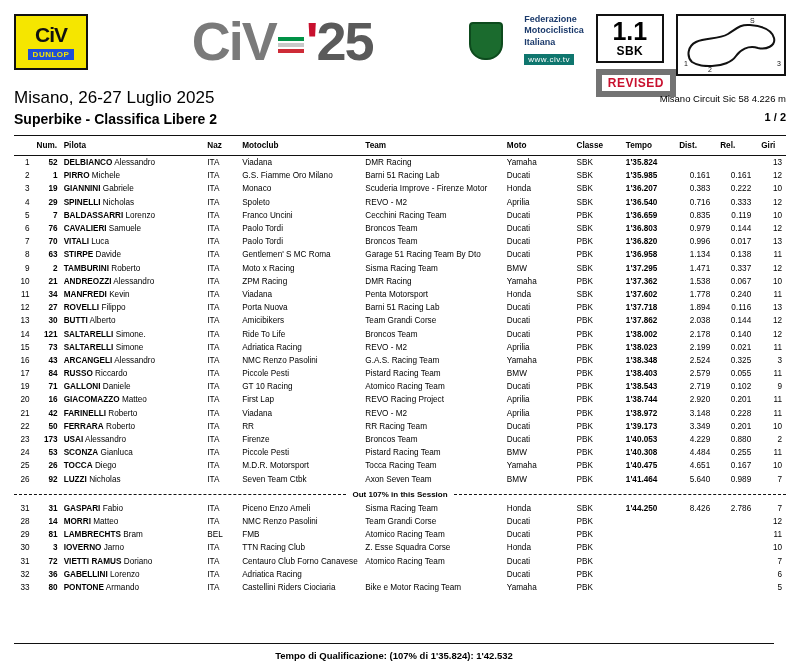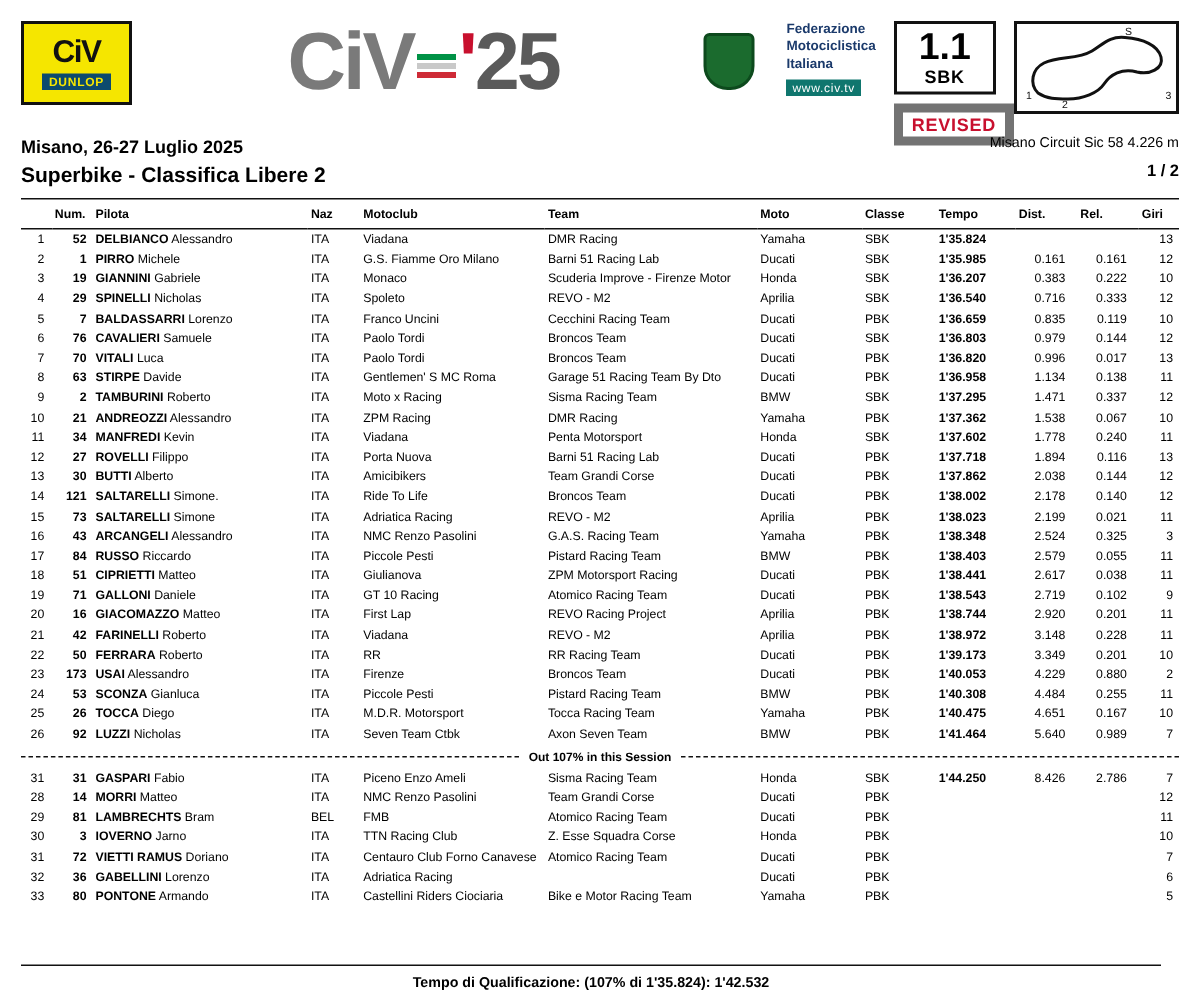--- a/index.html
+++ b/index.html
@@ -17,21 +17,21 @@
   .civ-logo {
     width: 74px; height: 56px; background: #f5e600; border: 2px solid #111;
     display: flex; flex-direction: column; align-items: center; justify-content: center;
     margin-right: 10px; flex: none;
   }
   .civ-logo .civ-text {
     font-weight: bold; font-size: 21px; letter-spacing: -1px; line-height: 1;
     color: #111;
   }
   .civ-logo .dunlop {
-    margin-top: 4px; background: #0c4a6e; color: #f5e600; font-size: 8px;
+    margin-top: 4px; background: #1d4ed8; color: #f5e600; font-size: 8px;
     font-weight: bold; padding: 1px 5px; letter-spacing: .5px;
   }
   .title-block { flex: 1; display: flex; align-items: center; justify-content: center; }
   .civ25 {
     font-size: 54px; font-weight: bold; letter-spacing: -2px; line-height: 1;
     color: #7a7a7a; font-family: "Liberation Sans", sans-serif;
   }
   .civ25 .apo { color: #c8102e; }
   .civ25 .yr { color: #5a5a5a; }
   .stripes { display: inline-block; vertical-align: middle; margin: 0 2px; }
@@ -72,21 +72,21 @@
   .track-box svg { position: absolute; left: 0; top: 0; }
 
   .revised {
     border: 6px solid #737373; color: #c8102e; font-size: 12px; font-weight: bold;
     padding: 1px 6px; display: inline-block; letter-spacing: .5px;
   }
 
   
   .subhead { display: flex; align-items: flex-end; margin-top: 8px; }
   .subhead-left { flex: 1; }
-  .event-line { font-size: 12px; font-weight: bold; margin-bottom: 3px; }
+  .event-line { font-size: 17px; font-weight: normal; margin-bottom: 3px; }
   .class-line { font-size: 14px; font-weight: bold; }
   .subhead-right { text-align: right; font-size: 9.5px; line-height: 1.6; }
   .page-no { font-size: 11px; font-weight: bold; margin-top: 3px; }
 
   .rule { border: 0; border-top: 1.5px solid #111; margin: 8px 0 0; }
 
   
   table.results { width: 100%; border-collapse: collapse; font-size: 8.2px; }
   table.results th {
     font-size: 8.2px; font-weight: bold; text-align: left; padding: 5px 2px 5px;
@@ -444,34 +444,20 @@
           <td class="c-club">Piccole Pesti</td>
           <td class="c-team">Pistard Racing Team</td>
           <td class="c-moto">BMW</td>
           <td class="c-classe">PBK</td>
           <td class="c-tempo">1'38.403</td>
           <td class="c-dist">2.579</td>
           <td class="c-rel">0.055</td>
           <td class="c-giri">11</td>
         </tr>
         <tr>
-          <td class="c-pos">18</td>
-          <td class="c-num">51</td>
-          <td class="c-rider"><span class="sur">CIPRIETTI</span><span> Matteo</span></td>
-          <td class="c-naz">ITA</td>
-          <td class="c-club">Giulianova</td>
-          <td class="c-team">ZPM Motorsport Racing</td>
-          <td class="c-moto">Ducati</td>
-          <td class="c-classe">PBK</td>
-          <td class="c-tempo">1'38.441</td>
-          <td class="c-dist">2.617</td>
-          <td class="c-rel">0.038</td>
-          <td class="c-giri">11</td>
-        </tr>
-        <tr>
           <td class="c-pos">19</td>
           <td class="c-num">71</td>
           <td class="c-rider"><span class="sur">GALLONI</span><span> Daniele</span></td>
           <td class="c-naz">ITA</td>
           <td class="c-club">GT 10 Racing</td>
           <td class="c-team">Atomico Racing Team</td>
           <td class="c-moto">Ducati</td>
           <td class="c-classe">PBK</td>
           <td class="c-tempo">1'38.543</td>
           <td class="c-dist">2.719</td>

